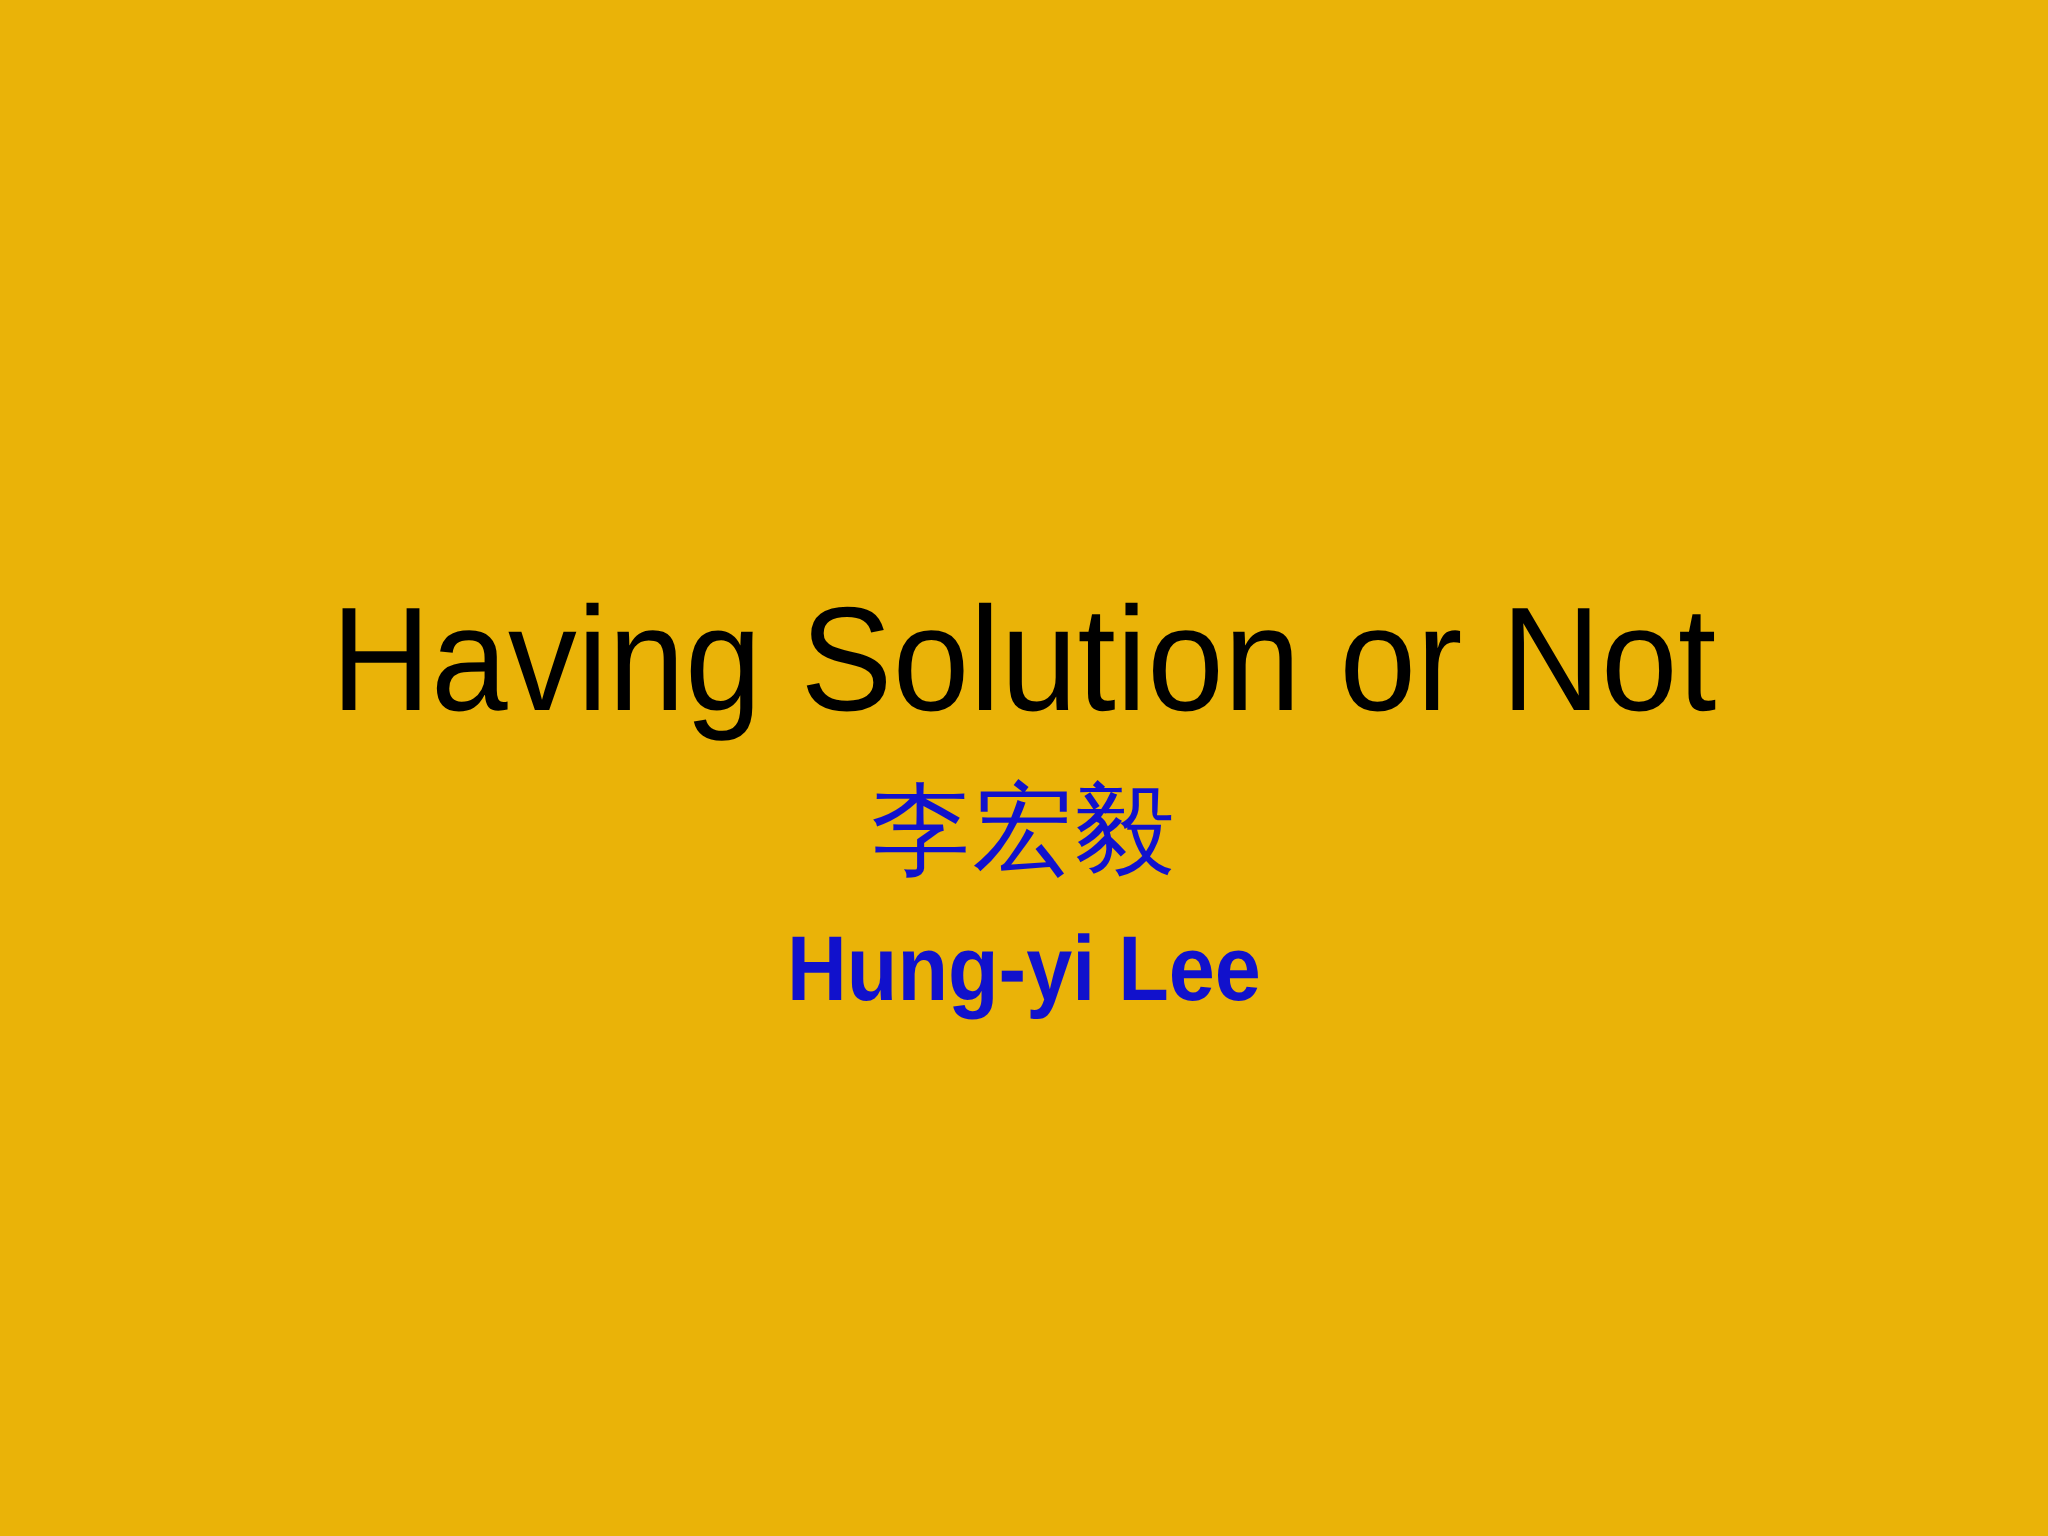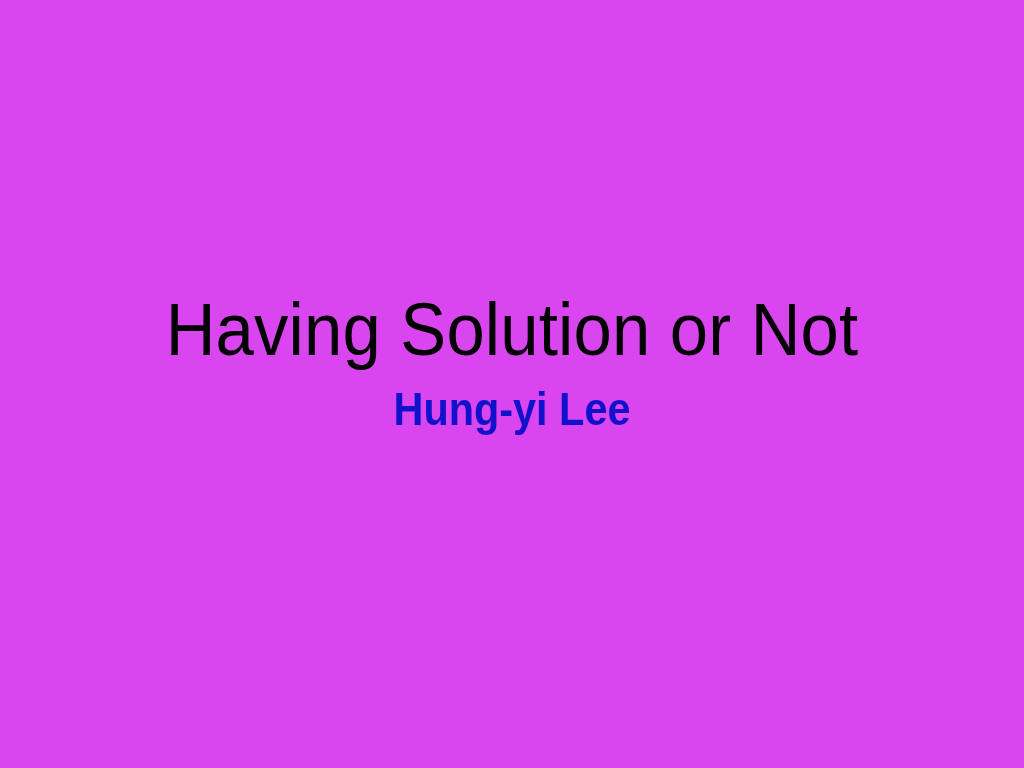--- a/index.html
+++ b/index.html
@@ -74,24 +74,25 @@
     letter-spacing: 0px;
     color: #1111cc;
     white-space: nowrap;
     transform: scaleX(0.9);
     transform-origin: center center;
   }
 </style>
 </head>
 <body>
 
-<div id="slide" style="--slide-bg: #ffffff; background: #d946ef;">
+<div id="slide" style="--slide-bg: #ffffff; background: #eab308;">
 
   <div class="content-block">
 
     <h1 class="slide-title" style="color: rgb(0, 0, 0);">Having Solution or Not</h1>
 
+    <div class="author-cjk" style="color: rgb(17, 17, 204);">李宏毅</div>
 
     <div class="author-latin" style="color: rgb(17, 17, 204);">Hung-yi Lee</div>
 
   </div>
 
 </div>
 
 </body></html>

